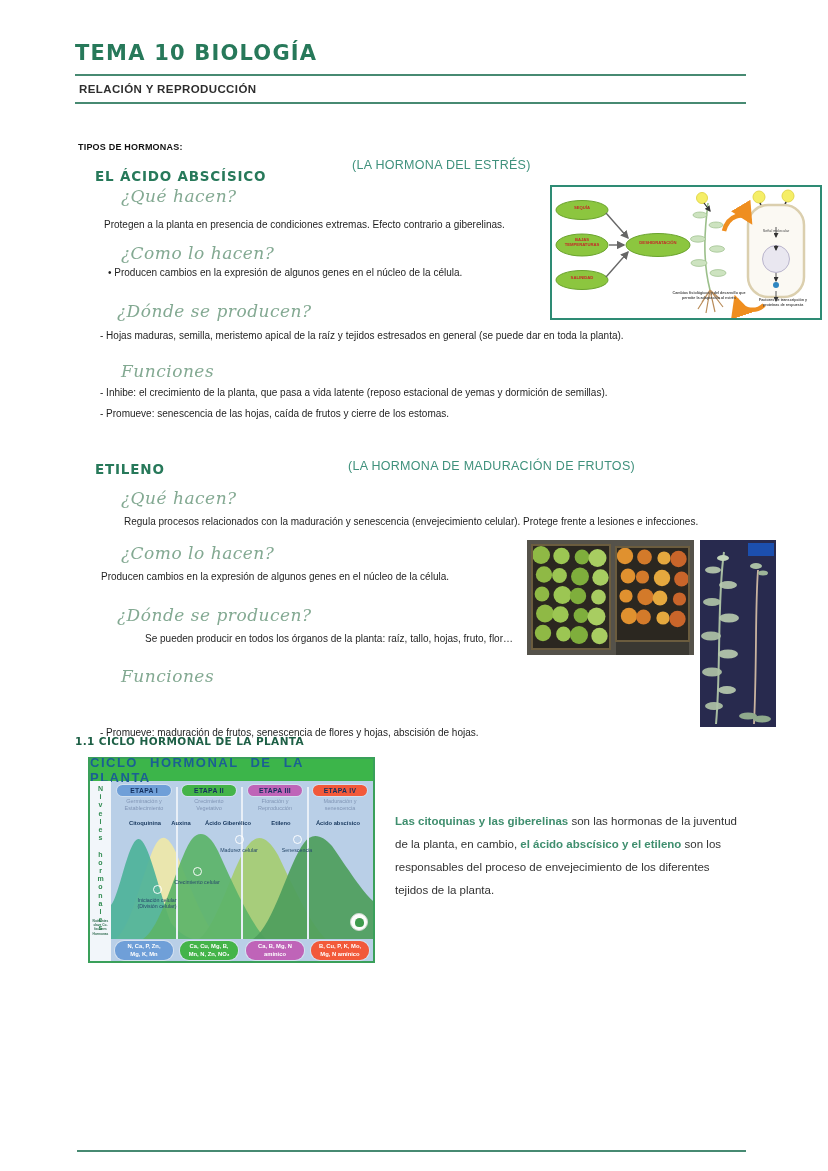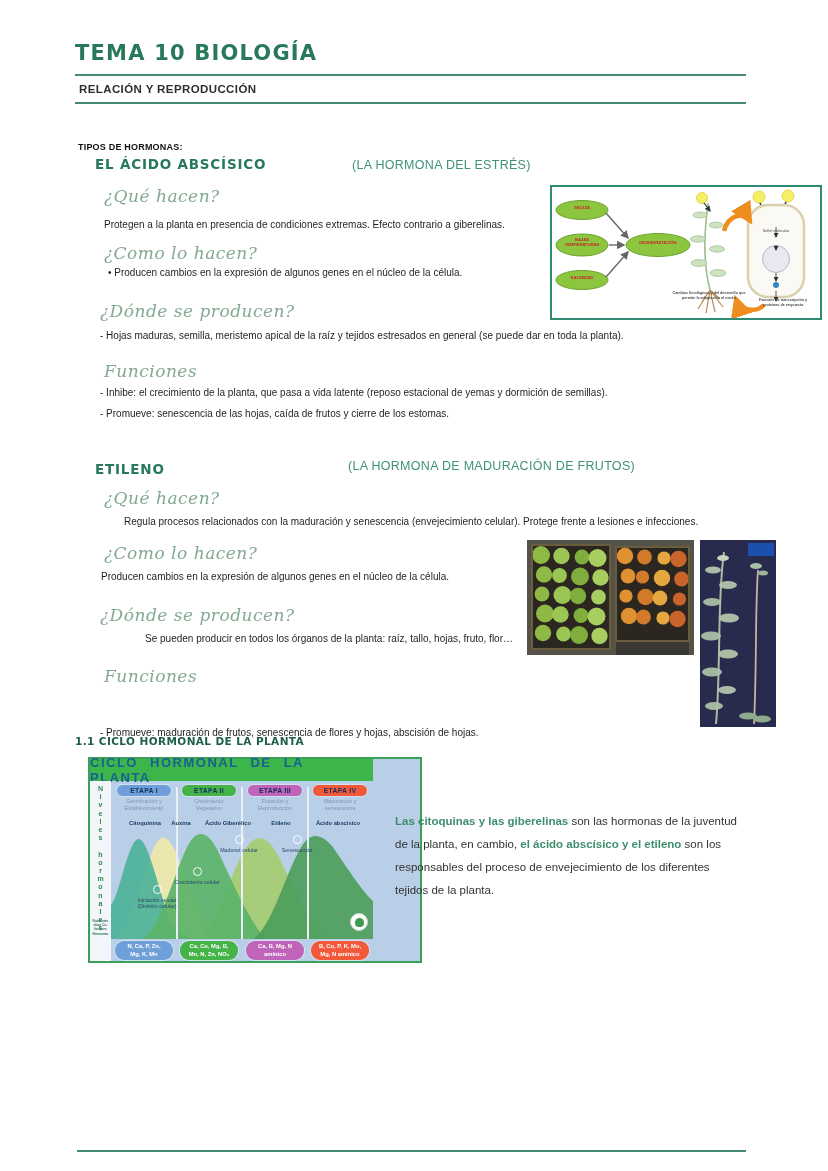--- a/index.html
+++ b/index.html
@@ -9,30 +9,30 @@
   
   .doc-title{left:75px;top:40px;font-size:21px;font-weight:bold;color:#27795a;letter-spacing:1.2px;
              font-family:"DejaVu Sans",sans-serif;transform:scaleY(1.05);transform-origin:left top;}
   .rule{height:2px;background:#478a72;}
   .doc-subtitle{left:79px;top:83px;font-size:11.5px;color:#2e2e2e;letter-spacing:.4px;font-weight:bold;}
   
   .tipos{left:78px;top:142px;font-size:9px;font-weight:bold;color:#111;letter-spacing:.2px;text-align:center;}
   .sec-head{font-size:13.5px;font-weight:bold;color:#27795a;letter-spacing:.8px;
             font-family:"DejaVu Sans",sans-serif;}
   .sec-tag{font-size:12.5px;color:#3f917c;letter-spacing:.3px;}
-  .script{font-family:"DejaVu Serif",serif;font-style:italic;font-size:17px;color:#83a992;letter-spacing:.5px;}
+  .script{font-family:"DejaVu Serif",serif;font-style:italic;font-size:17px;color:#83a992;letter-spacing:.5px;margin-left:17px;}
   .body-t{font-size:10px;color:#1f1f1f;}
   .bullet-line::before{content:"•   ";color:#1f1f1f;}
   
   .note{left:395px;top:810px;width:345px;font-size:11.5px;line-height:23px;color:#333;}
   .note .grn{color:#3f8e6e;font-weight:bold;}
   
   .cycle-head{left:75px;top:735px;font-size:10.5px;font-weight:bold;color:#1d5f45;letter-spacing:.4px;
               font-family:"DejaVu Sans",sans-serif;}
-  .chart{left:88px;top:757px;width:334px;height:206px;border:2px solid #3aa05a;background:#b9cfe7;box-sizing:border-box;}
+  .chart{left:88px;top:757px;width:287px;height:206px;border:2px solid #3aa05a;background:#b9cfe7;box-sizing:border-box;}
   .chart-titlebar{left:0;top:0;width:283px;height:22px;background:#3cb54a;display:flex;align-items:center;justify-content:center;}
   .chart-title{font-size:13px;font-weight:bold;color:#1b5f93;letter-spacing:1.5px;word-spacing:7px;}
   .chart-strip{left:0;top:22px;width:21px;height:180px;background:#f2f6fa;}
   .ylabel-stack{left:0;top:26px;width:21px;font-size:7px;line-height:8.2px;font-weight:bold;color:#2f8a4f;
                 text-align:center;white-space:pre-line;}
   .strip-legend{left:0;top:160px;width:21px;font-size:3.2px;line-height:4.2px;color:#2f6b4f;text-align:center;font-weight:bold;}
   .plot{left:21px;top:22px;width:262px;height:180px;}
   .divider{top:6px;width:2px;height:152px;background:#e8eff7;}
   .stage-pill{top:4px;height:11px;border-radius:6px;font-size:6.8px;font-weight:bold;color:#132f5e;
               display:flex;align-items:center;justify-content:center;letter-spacing:.3px;box-shadow:0 0 0 1px rgba(255,255,255,.35);}
@@ -59,21 +59,21 @@
 
 <div class="page">
 
   <div class="abs doc-title">TEMA 10 BIOLOGÍA</div>
   <div class="abs rule" style="left:75px;top:74px;width:671px;"></div>
   <div class="abs doc-subtitle">RELACIÓN Y REPRODUCCIÓN</div>
   <div class="abs rule" style="left:75px;top:102px;width:671px;"></div>
 
   <div class="abs tipos">TIPOS DE HORMONAS:</div>
 
-  <div class="abs sec-head" style="left:95px;top:156px;text-align:center;">EL ÁCIDO ABSCÍSICO</div>
+  <div class="abs sec-head" style="left:95px;top:168px;text-align:center;">EL ÁCIDO ABSCÍSICO</div>
   <div class="abs sec-tag" style="left:352px;top:158px;">(LA HORMONA DEL ESTRÉS)</div>
 
   <div class="abs script" style="left:104px;top:186px;">¿Qué hacen?</div>
   <div class="abs body-t" style="left:104px;top:219px;">Protegen a la planta en presencia de condiciones extremas. Efecto contrario a giberelinas.</div>
 
   <div class="abs script" style="left:104px;top:243px;">¿Como lo hacen?</div>
   <div class="abs body-t bullet-line" style="left:108px;top:267px;">Producen cambios en la expresión de algunos genes en el núcleo de la célula.</div>
 
   <div class="abs script" style="left:100px;top:301px;">¿Dónde se producen?</div>
   <div class="abs body-t" style="left:100px;top:330px;">- Hojas maduras, semilla, meristemo apical de la raíz y tejidos estresados en general (se puede dar en toda la planta).</div>

